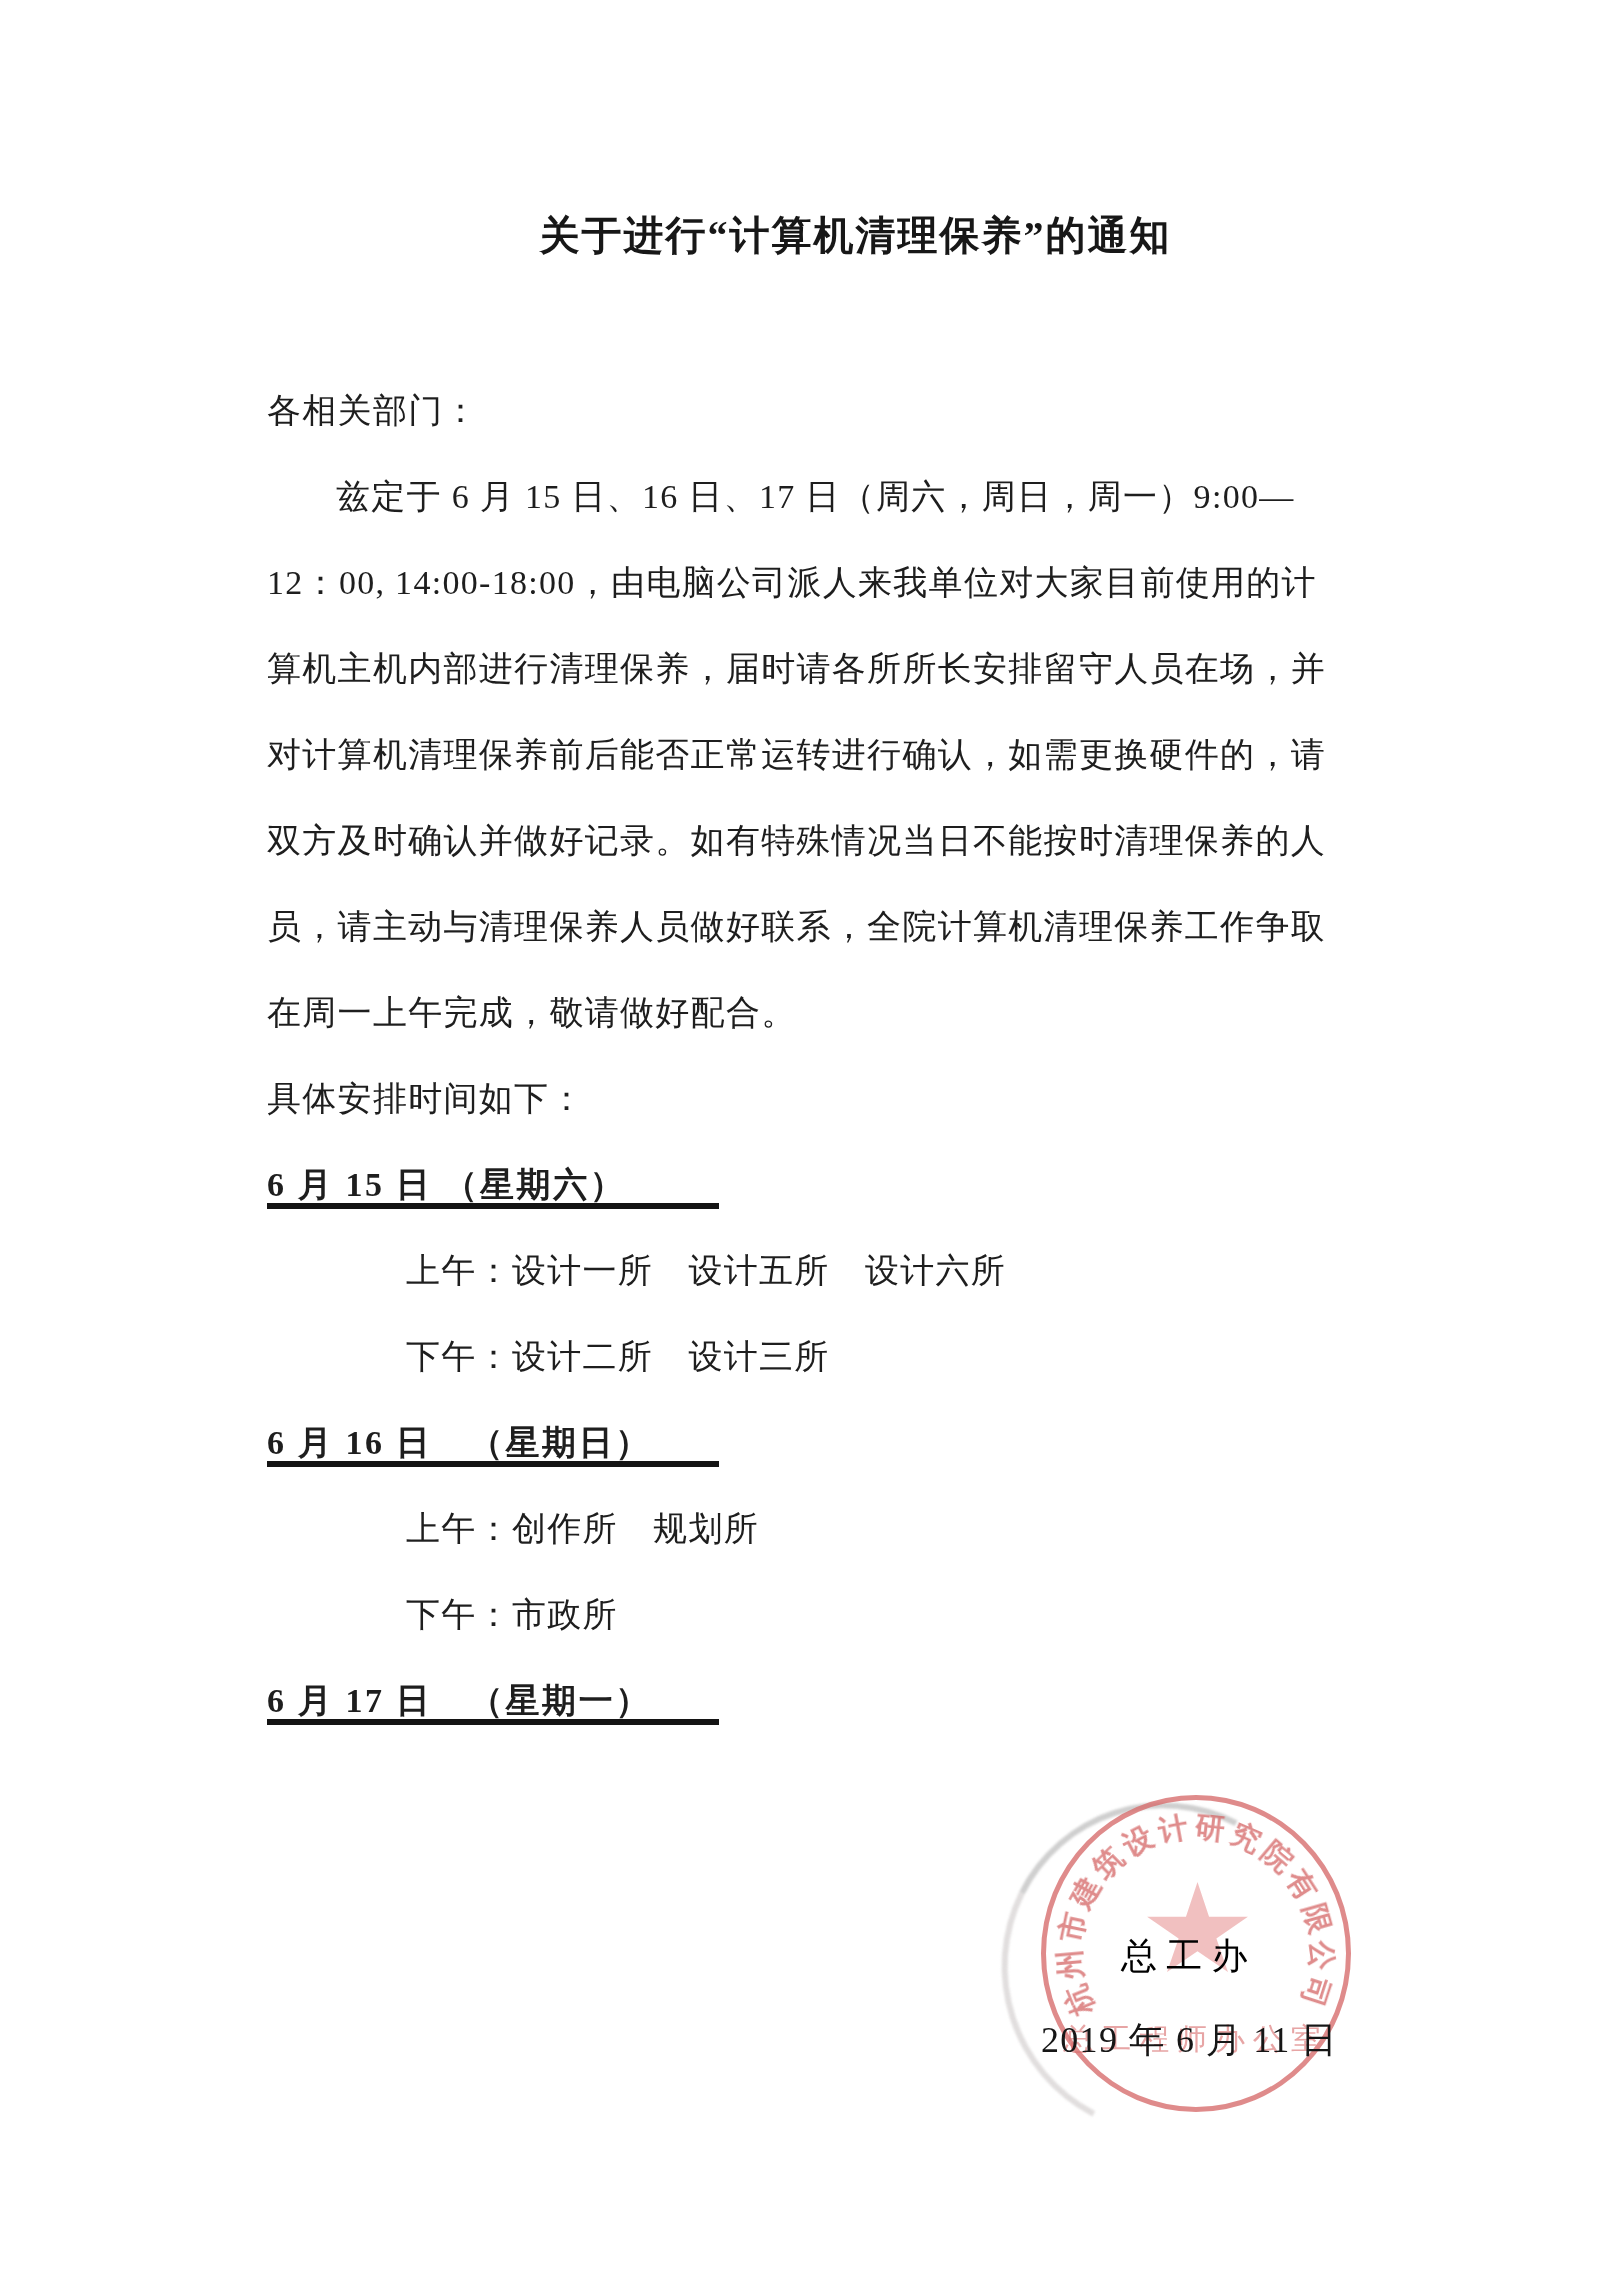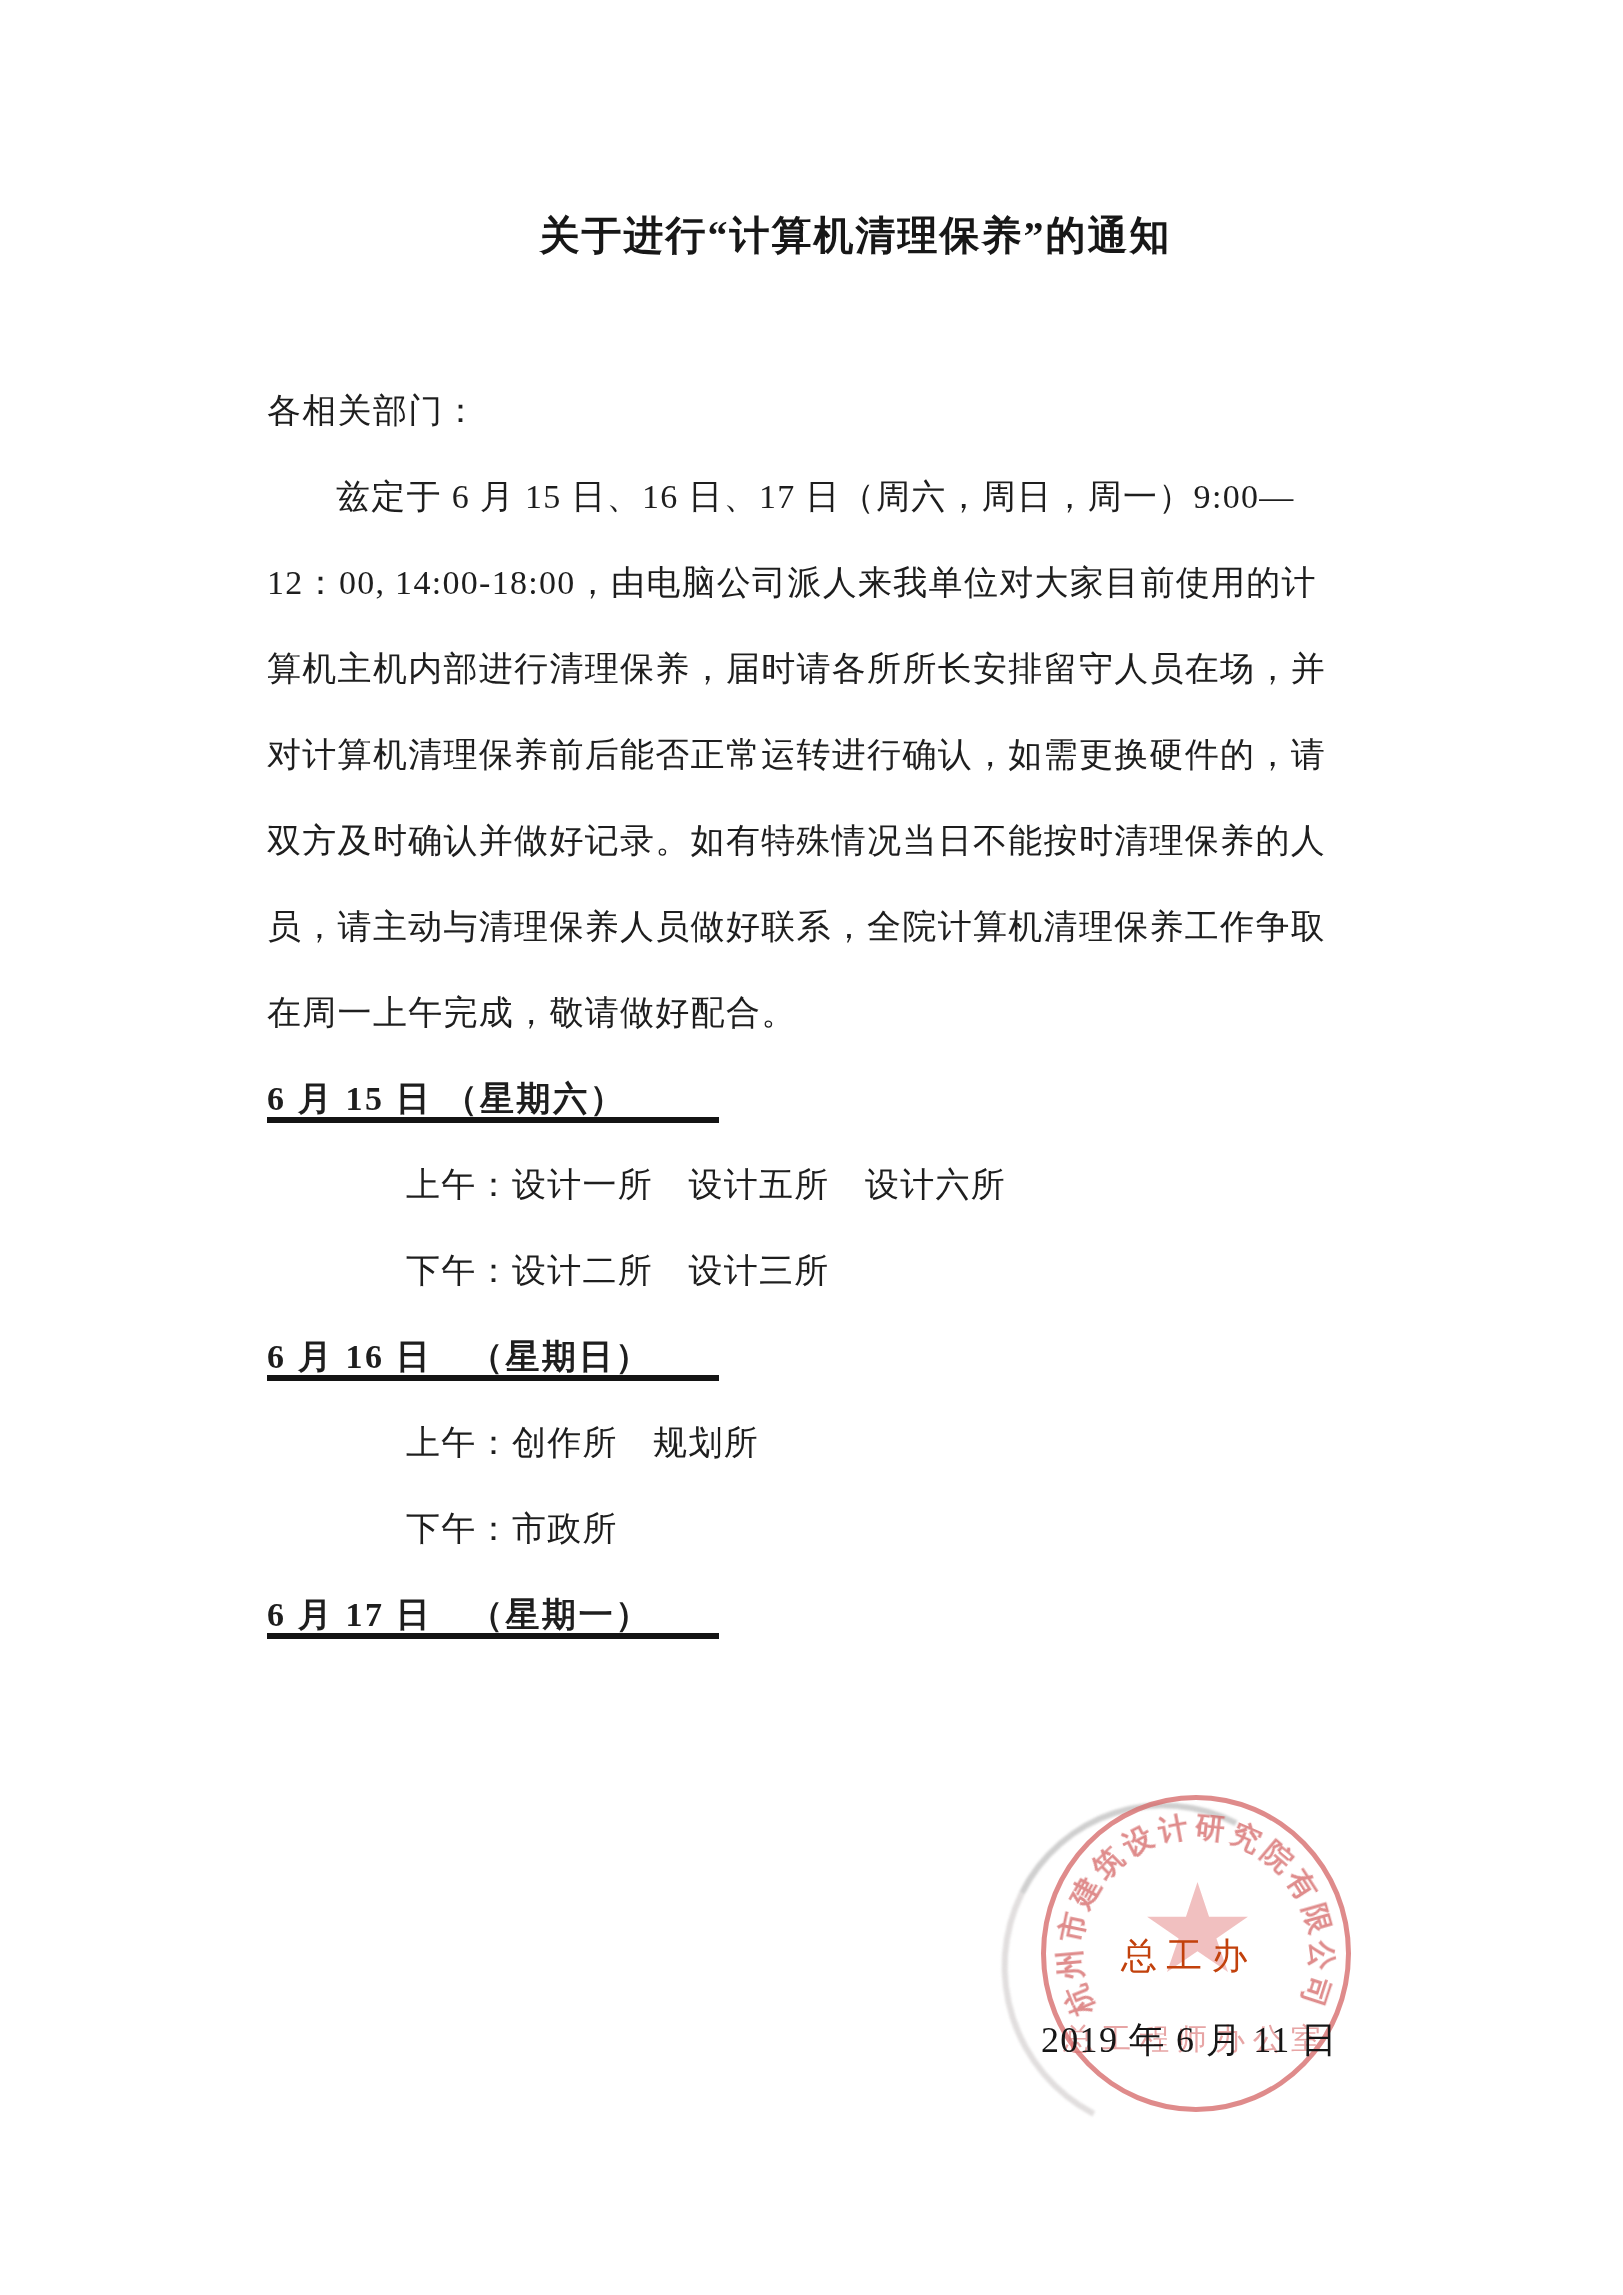--- a/index.html
+++ b/index.html
@@ -79,21 +79,21 @@
     position:absolute;left:0;top:224px;width:310px;
     text-align:center;
     font-size:30px;letter-spacing:7.9px;
     color:rgba(216,110,110,0.62);
     filter:blur(0.5px);
     white-space:nowrap;
   }
   .sign-dept{
     position:absolute;left:1121px;top:1932px;
     font-size:36px;letter-spacing:9.2px;
-    color:#c2410c;
+    color:#000000;
   }
   .sign-date{
     position:absolute;left:1041px;top:2016px;
     font-size:36px;letter-spacing:1.3px;
     color:#161616;
     white-space:nowrap;
     text-align:right;
   }
 </style>
 </head>
@@ -107,20 +107,21 @@
     <div class="line">各相关部门：</div>
 
     <div class="line para-first">兹定于 6 月 15 日、16 日、17 日（周六，周日，周一）9:00—</div>
     <div class="line">12：00, 14:00-18:00，由电脑公司派人来我单位对大家目前使用的计</div>
     <div class="line">算机主机内部进行清理保养，届时请各所所长安排留守人员在场，并</div>
     <div class="line">对计算机清理保养前后能否正常运转进行确认，如需更换硬件的，请</div>
     <div class="line">双方及时确认并做好记录。如有特殊情况当日不能按时清理保养的人</div>
     <div class="line">员，请主动与清理保养人员做好联系，全院计算机清理保养工作争取</div>
     <div class="line">在周一上午完成，敬请做好配合。</div>
 
+    <div class="line">具体安排时间如下：</div>
 
     <div class="line sec-head"><span class="underlined">6 月 15 日 （星期六）</span></div>
     <div class="line entry">上午：设计一所　设计五所　设计六所</div>
     <div class="line entry">下午：设计二所　设计三所</div>
 
     <div class="line sec-head"><span class="underlined">6 月 16 日　（星期日）</span></div>
     <div class="line entry">上午：创作所　规划所</div>
     <div class="line entry">下午：市政所</div>
 
     <div class="line sec-head"><span class="underlined">6 月 17 日　（星期一）</span></div>

